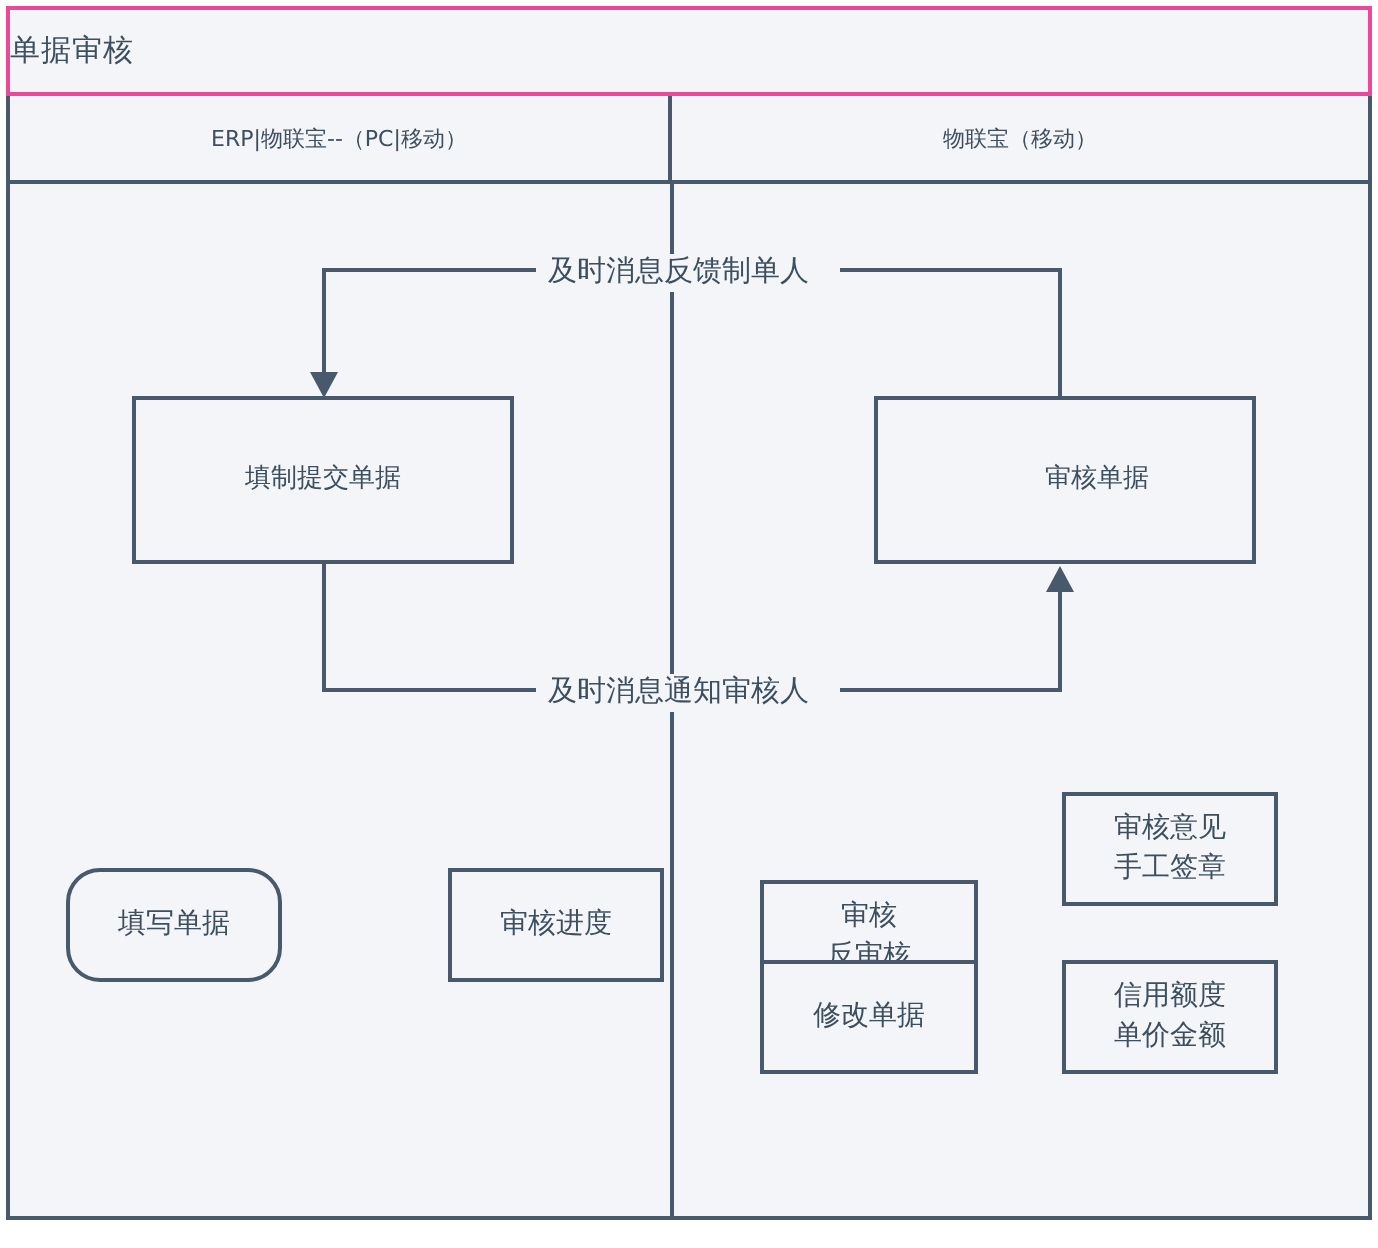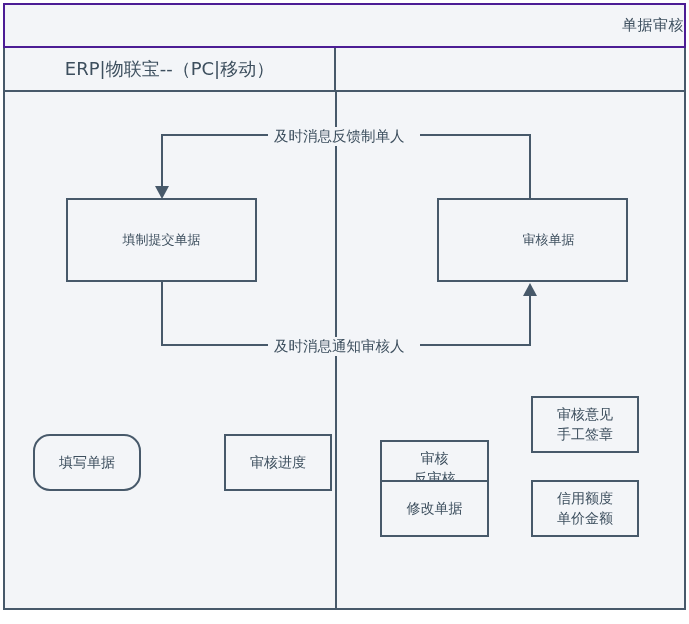--- a/index.html
+++ b/index.html
@@ -35,25 +35,25 @@
   }
 
   
   .title-band {
     position: absolute;
     left: 3px;
     top: 3px;
     width: 683px;
     height: 45px;
     box-sizing: border-box;
-    border: 2px solid #4c1d95;
+    border: 2px solid #ec4899;
     background: #f3f5f8;
     display: flex;
     align-items: center;
-    justify-content: flex-end;
+    justify-content: flex-start;
   }
   .title-band .label {
     font-size: 15px;
     color: #3d4f5e;
     letter-spacing: 0.5px;
   }
 
   
   .lane-header {
     position: absolute;
@@ -75,21 +75,21 @@
     box-sizing: border-box;
   }
   .lane-header .cell-left {
     width: 331px;
     border-right: 2px solid #47596a;
   }
   .lane-header .cell-right {
     width: 348px;
   }
   .lane-header .label {
-    font-size: 18px;
+    font-size: 11px;
     color: #3d4f5e;
   }
 
   
   .lane-divider {
     position: absolute;
     left: 335px;
     top: 92px;
     width: 2px;
     height: 518px;
@@ -193,20 +193,23 @@
   <div class="frame"></div>
 
   <div class="title-band">
     <span class="label">单据审核</span>
   </div>
 
   <div class="lane-header">
     <div class="cell cell-left">
       <span class="label">ERP|物联宝--（PC|移动）</span>
     </div>
+    <div class="cell cell-right">
+      <span class="label">物联宝（移动）</span>
+    </div>
   </div>
 
   <div class="lane-divider"></div>
 
   <div class="edge-v" id="edge-top-up"></div>
   <div class="edge-h" id="edge-top-right"></div>
   <div class="edge-h" id="edge-top-left"></div>
   <div class="edge-v" id="edge-top-down"></div>
   <div class="arrow" id="arrow-down-fill"></div>
 

